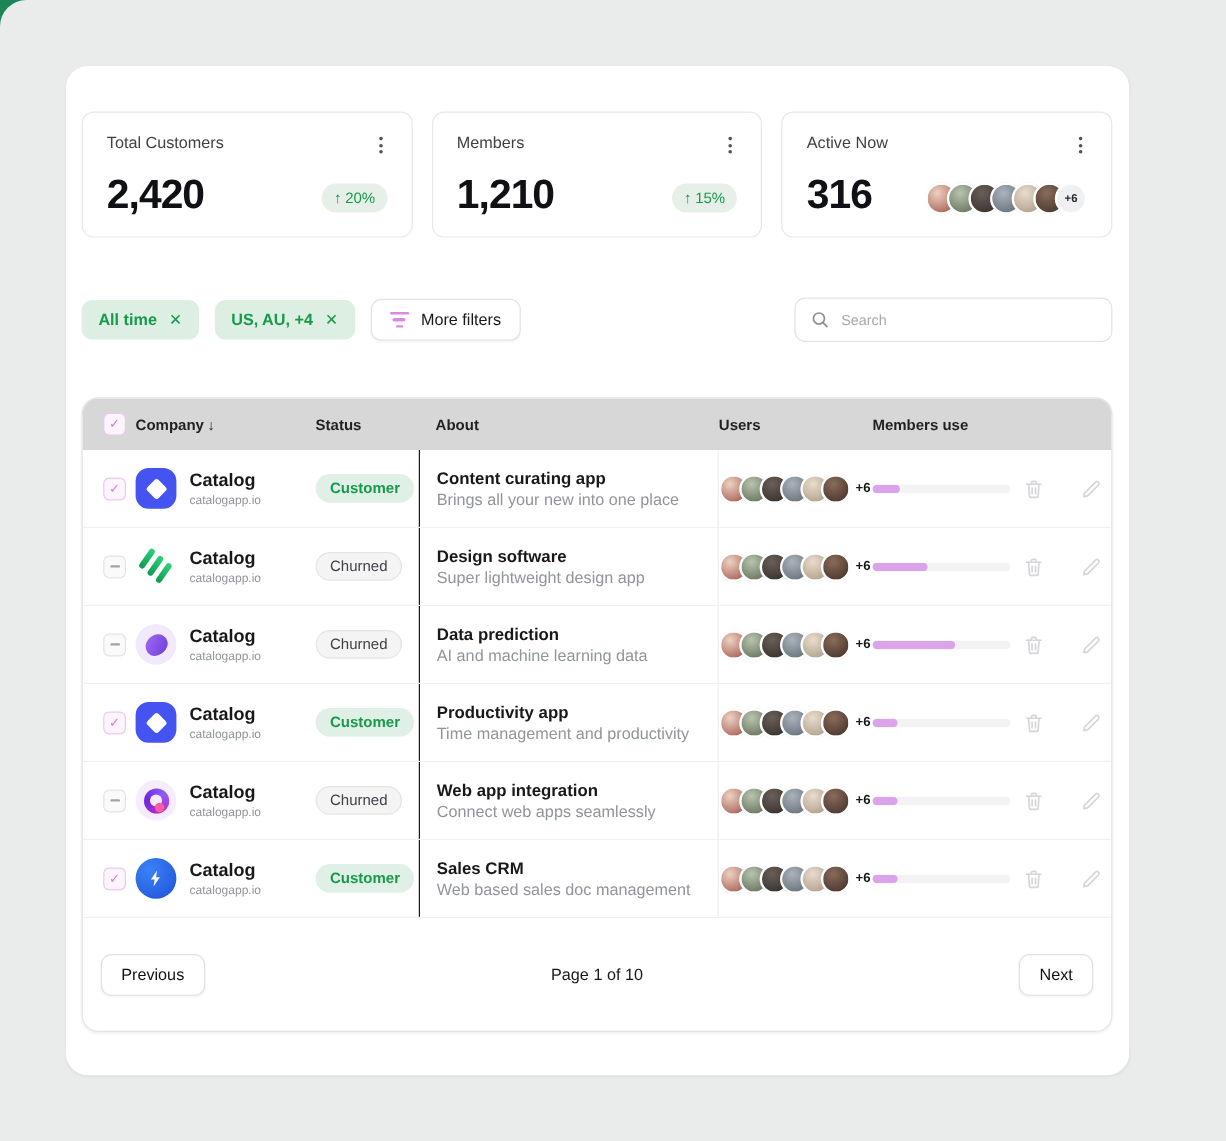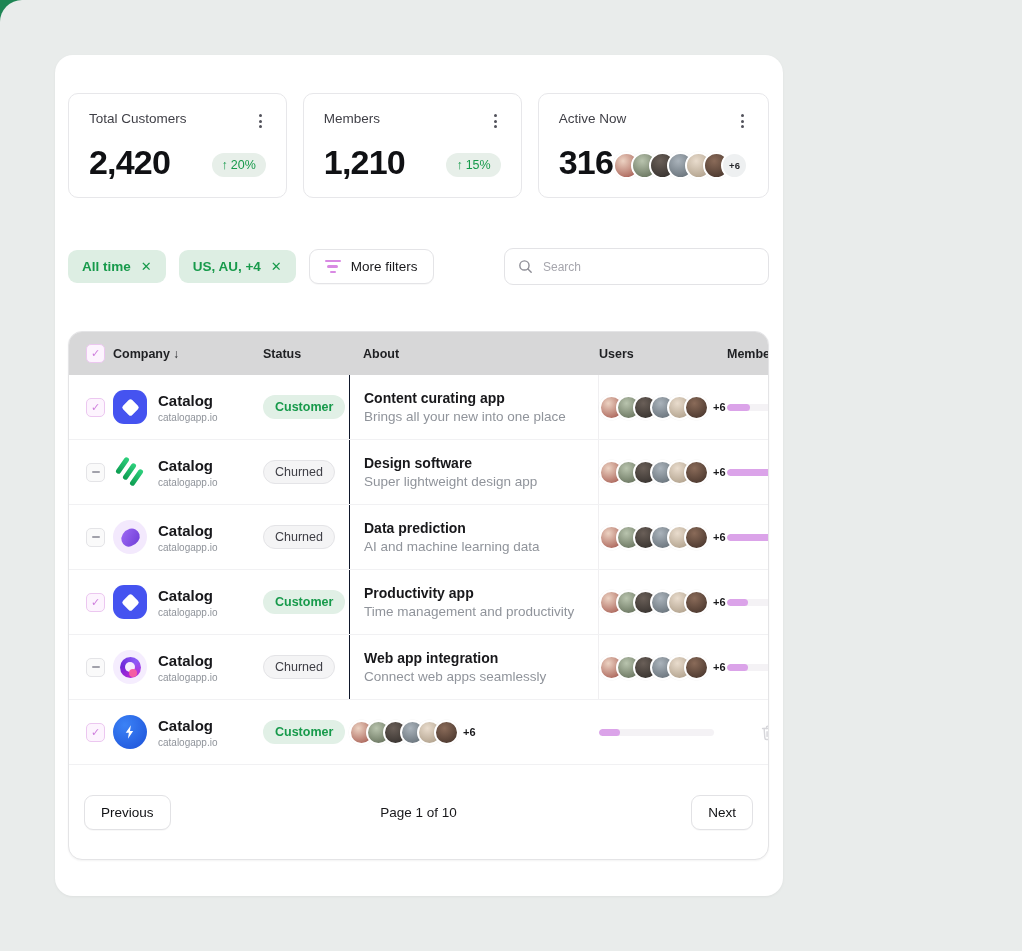--- a/index.html
+++ b/index.html
@@ -1,20 +1,20 @@
 <!DOCTYPE html>
 <html><head>
 <meta charset="utf-8">
 <style>
   * { margin:0; padding:0; box-sizing:border-box; }
   html,body { width:1022px; height:951px; font-family:"Liberation Sans","DejaVu Sans",sans-serif; }
   .stage { position:relative; width:1022px; height:951px; overflow:hidden; background:#e9eceb; }
   .green-corner { position:absolute; top:0; left:0; width:26px; height:26px; background:#1e8554; }
   .page-bg { position:absolute; inset:0; background:#e9eceb; border-top-left-radius:22px; }
-  .panel { position:absolute; left:55px; top:55px; width:728px; height:841px; background:#ffffff; border-radius:18px; box-shadow:0 1px 3px rgba(0,0,0,.05); }
+  .panel { position:absolute; left:55px; top:55px; width:886px; height:841px; background:#ffffff; border-radius:18px; box-shadow:0 1px 3px rgba(0,0,0,.05); }
 
   
   .stats { display:flex; gap:16px; margin:38px 14px 0 13px; }
   .card { flex:1; height:105px; border:1px solid #e7e7ea; border-radius:10px; padding:17px 20px 15px; background:#fff; position:relative; }
   .card-top { display:flex; justify-content:space-between; align-items:flex-start; }
   .card-label { font-size:13.5px; color:#3f3f46; font-weight:500; }
   .kebab { display:flex; flex-direction:column; gap:2.5px; padding:3px 4px; cursor:pointer; }
   .kebab i { width:3px; height:3px; border-radius:50%; background:#52525b; }
   .card-bottom { display:flex; justify-content:space-between; align-items:flex-end; margin-top:14px; }
   .card-value { font-size:34px; font-weight:600; color:#101114; letter-spacing:-0.8px; line-height:1; }
@@ -499,20 +499,24 @@
                     <path fill="#ffffff" d="M13.4 2 5.6 13.3h4.7L8.9 22l7.9-11.4h-4.8z"></path>
                   </svg>
         </span>
       </span>
       <span class="cotext">
         <span class="coname">Catalog</span>
         <span class="codomain">catalogapp.io</span>
       </span>
     </div>
     <div><span class="badge">Customer</span></div>
+    <div class="cell-about">
+      <span class="abtitle">Sales CRM</span>
+      <span class="absub">Web based sales doc management</span>
+    </div>
     <div class="cell-users">
       <span class="av a1"></span>
       <span class="av a2"></span>
       <span class="av a3"></span>
       <span class="av a4"></span>
       <span class="av a5"></span>
       <span class="av a6"></span>
       <span class="umore">+6</span>
     </div>
     <div>

